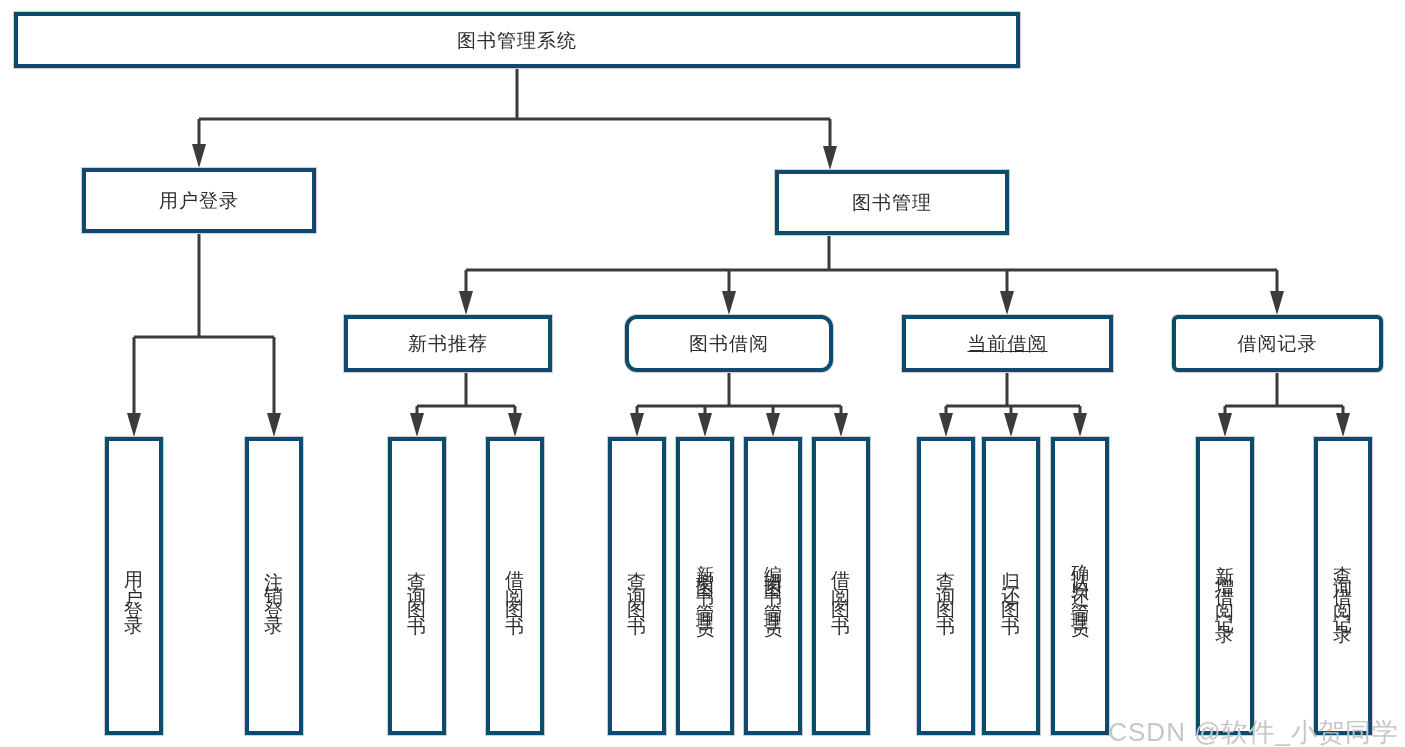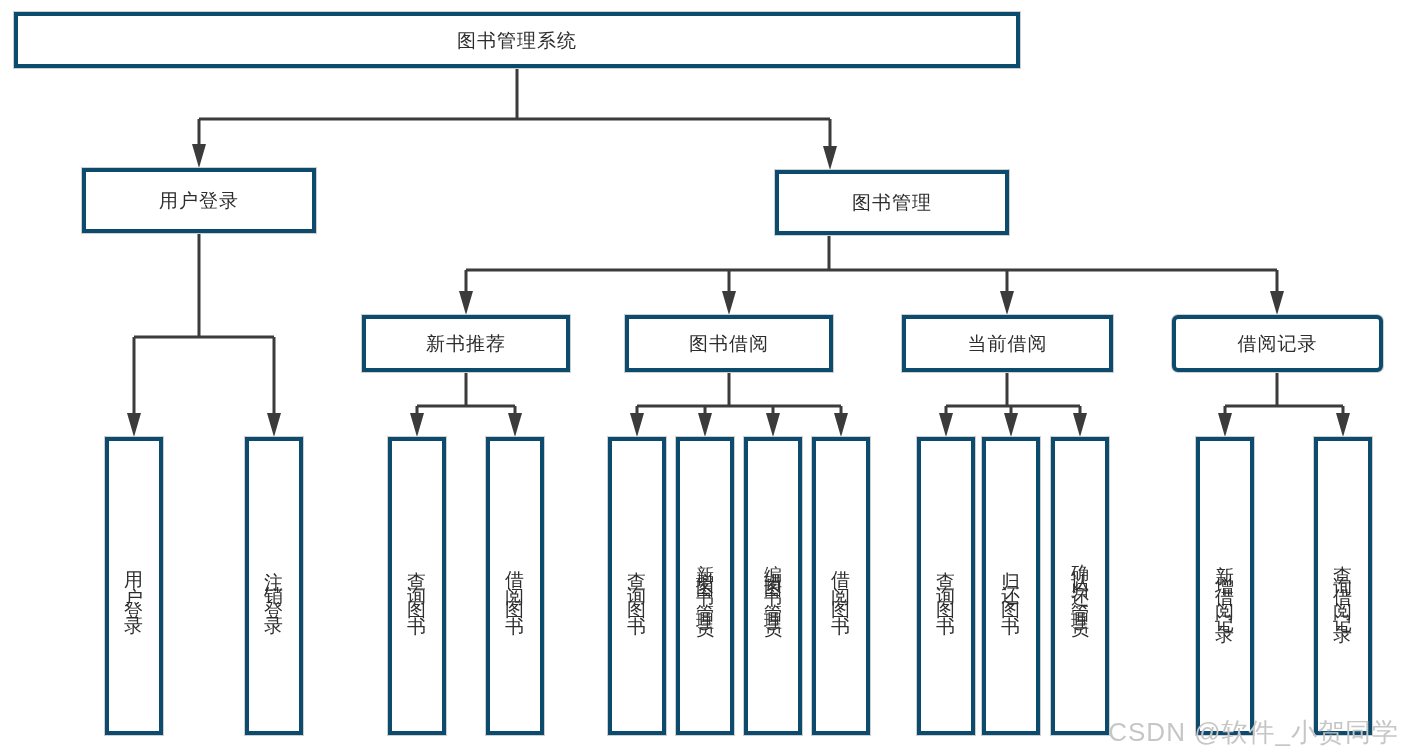--- a/index.html
+++ b/index.html
@@ -62,23 +62,23 @@
     <polygon points="1225,437 1218,413 1232,413"></polygon>
     <polygon points="1343,437 1336,413 1350,413"></polygon>
   </g>
 </svg>
 
 <div class="node h" style="left:14px;top:12px;width:1006px;height:56px;">图书管理系统</div>
 
 <div class="node h" style="left:82px;top:168px;width:234px;height:65px;">用户登录</div>
 <div class="node h" style="left:751px;top:170px;width:234px;height:65px;margin-left:24px;">图书管理</div>
 
-<div class="node h" style="left:362px;top:315px;width:208px;height:57px;">新书推荐</div>
-<div class="node h" style="left:625px;top:315px;width:208px;height:57px;">图书借阅</div>
-<div class="node h" style="left:902px;top:315px;width:211px;height:57px;">当前借阅</div>
+<div class="node h" style="left:344px;top:315px;width:208px;height:57px;">新书推荐</div>
+<div class="node h" style="left:625px;top:315px;width:208px;height:57px;border-radius:12px;">图书借阅</div>
+<div class="node h" style="left:902px;top:315px;width:211px;height:57px;text-decoration:underline;">当前借阅</div>
 <div class="node h" style="left:1172px;top:315px;width:211px;height:57px;border-radius:6px;">借阅记录</div>
 
 <div class="node v sp4" style="left:105px;top:437px;width:58px;height:298px;">用户登录</div>
 <div class="node v sp4" style="left:245px;top:437px;width:58px;height:298px;">注销登录</div>
 
 <div class="node v sp4" style="left:388px;top:437px;width:58px;height:298px;">查询图书</div>
 <div class="node v sp4" style="left:486px;top:437px;width:58px;height:298px;">借阅图书</div>
 
 <div class="node v sp4" style="left:608px;top:437px;width:58px;height:298px;">查询图书</div>
 <div class="node v sp9" style="left:676px;top:437px;width:58px;height:298px;">新增图书（管理员）</div>

